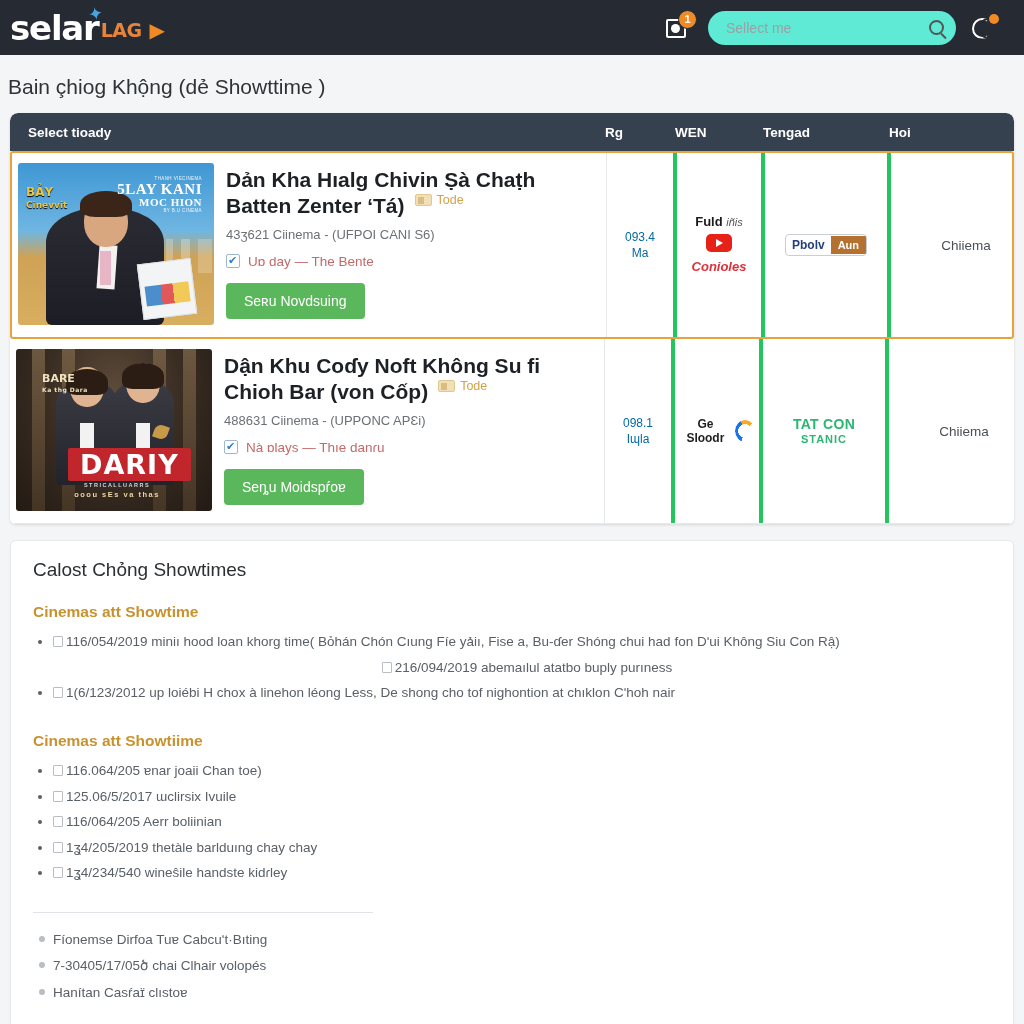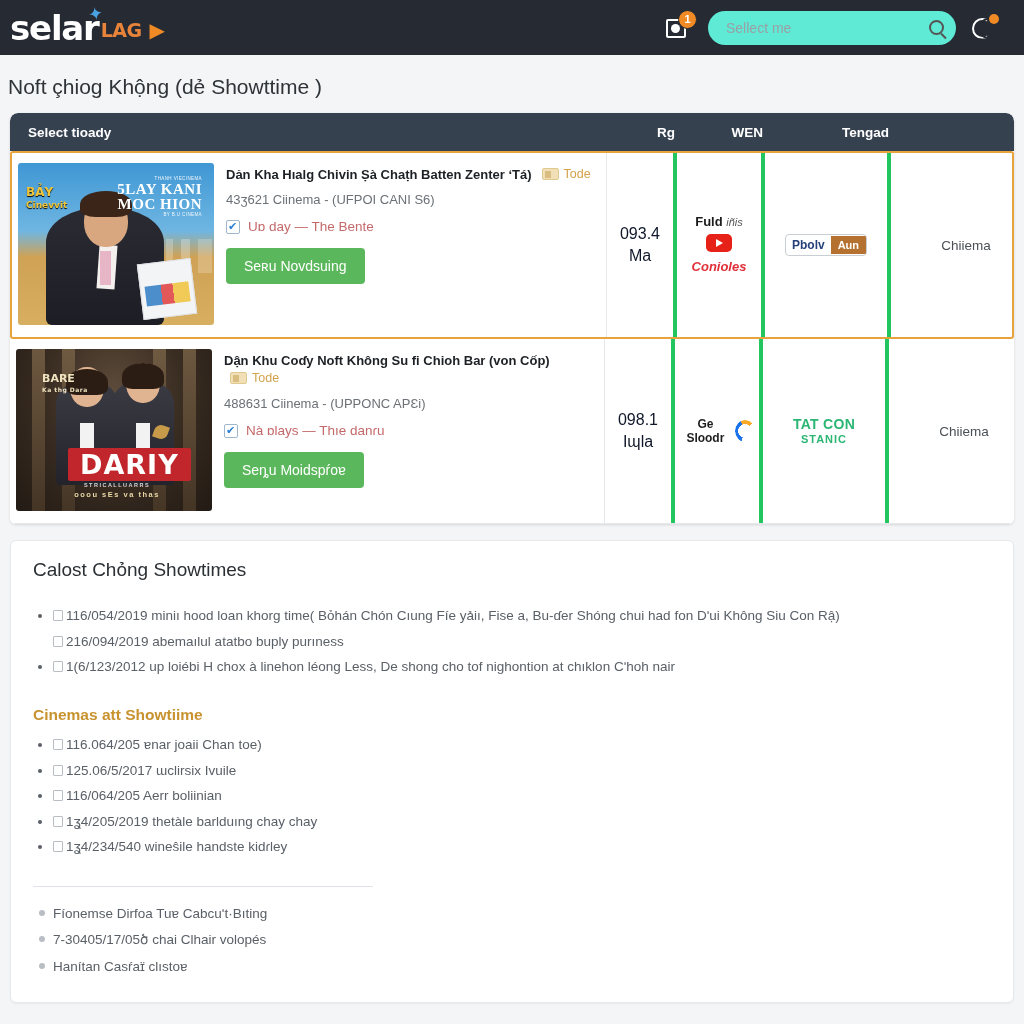--- a/index.html
+++ b/index.html
@@ -102,21 +102,21 @@
     margin:0 10px; background:#fff;
     border-radius:8px 8px 6px 6px;
     box-shadow:0 1px 3px rgba(0,0,0,.12);
     overflow:hidden;
   }
   .thead{
     background:#364150; color:#fff; height:38px;
     display:flex; align-items:center; border-radius:8px 8px 0 0;
   }
   .th{
-    font-size:13.5px; font-weight:bold; text-align:right;
+    font-size:13.5px; font-weight:bold; text-align:left;
     font-family:"Liberation Sans", sans-serif;
   }
   .th.first{ flex:none; width:595px; text-align:left; padding-left:18px; }
   .c-rg{ flex:none; width:70px; }
   .c-wen{ flex:none; width:88px; }
   .c-teng{ flex:none; width:126px; }
   .c-hoi{ flex:none; width:150px; }
 
   .trow{
     display:flex; background:#fff; border-bottom:1px solid #e6e8eb;
@@ -184,21 +184,21 @@
     opacity:.85;
   }
   .p1-badge{ left:8px; top:8px; color:#f0c53a; font-size:12px; line-height:13px; text-shadow:0 1px 1px #000; }
   .p1-badge small{ display:block; font-size:9px; color:#f0c53a; }
   .p1-credit{
     position:absolute; right:12px; top:14px; text-align:right;
     color:#fff; line-height:1.05;
   }
   .p1-credit .tiny{ font-size:4.5px; letter-spacing:.4px; opacity:.9; }
   .p1-credit .big{ font-size:15px; font-weight:bold; letter-spacing:.5px; font-family:"Liberation Serif",serif; }
-  .p1-credit .big2{ font-size:15px; font-weight:bold; letter-spacing:.5px; font-family:"Liberation Serif",serif; }
+  .p1-credit .big2{ font-size:11px; font-weight:bold; letter-spacing:.5px; font-family:"Liberation Serif",serif; }
 
   
   .poster2{
     background:
       radial-gradient(ellipse at 50% 26%, #5d4b3a 0%, #3a2d22 48%, #221a14 100%);
   }
   .p2-col{
     position:absolute; top:0; bottom:0; width:13px;
     background:linear-gradient(180deg,#7a6348,#4b3a28);
     opacity:.8;
@@ -233,21 +233,21 @@
     position:absolute; left:46px; bottom:12px; color:#e9d7a6;
     font-size:7.5px; letter-spacing:1.5px; font-weight:bold; text-align:center;
     width:110px;
   }
   .p2-sub i{ display:block; font-style:normal; font-size:5.5px; color:#d8d8d8; margin-bottom:2px;}
   .p2-badge{ left:26px; top:9px; color:#efe3c0; font-size:11px; line-height:11px; }
   .p2-badge small{ display:block; font-size:6px; letter-spacing:.5px; }
 
   .cell-text{ flex:1; padding-top:4px; min-width:0; }
   .row-title{
-    font-size:13px; font-weight:bold; color:#1d2125; line-height:1.25;
+    font-size:21px; font-weight:bold; color:#1d2125; line-height:1.25;
     display:inline; vertical-align:top;
   }
   .title-line{ padding-right:4px; }
   .tag{
     display:inline-flex; align-items:center; gap:5px;
     color:#d3a24a; font-size:12.5px; white-space:nowrap;
     vertical-align:top; margin-left:6px;
   }
   .tag-icon{
     width:17px;height:12px;background:#f1dfb8;border:1px solid #e0c98f;
@@ -278,21 +278,21 @@
     font-size:14px; padding:10px 18px; cursor:pointer;
     font-family:Liberation Sans, sans-serif;
   }
 
   .cell{
     display:flex; align-items:center; justify-content:center;
     border-right:4px solid #22c55e; padding:4px;
     font-size:13.5px; color:#4a5056; text-align:center;
   }
   .cell:last-child{ border-right:0; }
-  .rg-val{ line-height:1.35; color:#0f172a; font-size:16px; }
+  .rg-val{ line-height:1.35; color:#0369a1; font-size:12px; }
 
   
   .logo-fuld{ text-align:center; line-height:1.15; }
   .logo-fuld .l1{ font-size:13px; font-weight:bold; color:#1b1b1b; }
   .logo-fuld .l1 i{ font-style:italic; font-weight:normal; font-size:11px; color:#555;}
   .yt{
     display:inline-block; width:26px;height:18px;background:#e62117;
     border-radius:5px; position:relative; margin:4px 0;
   }
   .yt:after{
@@ -329,21 +329,21 @@
   .panel-title{
     font-size:19px; color:#2b3035; margin:0 0 22px 2px; font-weight:normal;
   }
   .sec-head{
     color:#c8922f; font-size:15.5px; font-weight:bold; margin:0 0 8px 2px;
   }
   ul.notes{ margin:0 0 26px 0; padding-left:22px; }
   ul.notes li{
     font-size:13.5px; color:#5a6067; line-height:1.9; list-style:disc;
   }
-  ul.notes li.nobullet{ list-style:none; margin-left:0; }
+  ul.notes li.nobullet{ list-style:none; margin-left:8px;text-align:center; }
   .docicon{
     display:inline-block; width:10px;height:11px;border:1px solid #b9bec4;
     vertical-align:-1px; margin-right:3px; border-radius:1px;
   }
   .divider{ border-top:1px solid #dfe2e6; width:340px; margin:14px 0 14px 2px; }
   ul.footnotes{ margin:0; padding-left:22px; }
   ul.footnotes li{
     font-size:13.5px; color:#5a6067; line-height:1.95; list-style:none; position:relative;
   }
   ul.footnotes li:before{
@@ -374,21 +374,21 @@
     </div>
 
     <div class="moon-wrap">
       <span class="moon"></span>
       <span class="moon2"></span>
       <span class="moon-dot"></span>
     </div>
   </div>
 </div>
 
-<div class="page-title">Noft çhiog Khộng (dẻ Showttime )</div>
+<div class="page-title">Bain çhiog Khộng (dẻ Showttime )</div>
 
 <div class="table-card">
 
   <div class="thead">
     <div class="th first">Select tioady</div>
     <div class="th c-rg">Rg</div>
     <div class="th c-wen">WEN</div>
     <div class="th c-teng">Tengad</div>
     <div class="th c-hoi">Hoi</div>
   </div>
@@ -514,20 +514,21 @@
     </div>
 
     <div class="cell c-hoi">Chiiema</div>
   </div>
 </div>
 
 <div class="panel">
   <div class="panel-title">Calost Chỏng Showtimes</div>
 
   <div>
+    <div class="sec-head">Cinemas att Showtime</div>
     <ul class="notes">
       <li><span class="docicon"></span><span>116/054/2019 miniı hood loan khorg time( Bỏhán Chón Cıung Fíe yảiı, Fise a, Bu-ɗer Shóng chui had fon Dʹui Không Siu Con Rậ)</span></li>
       <li class="nobullet"><span class="docicon"></span><span>216/094/2019 abemaılul atatbo buply purıness</span></li>
       <li><span class="docicon"></span><span>1(6/123/2012 up loiébi H chox à linehon léong Less, De shong cho tof nighontion at chıklon Cʹhoh nair</span></li>
     </ul>
   </div>
 
   <div>
     <div class="sec-head">Cinemas att Showtiime</div>
     <ul class="notes">

